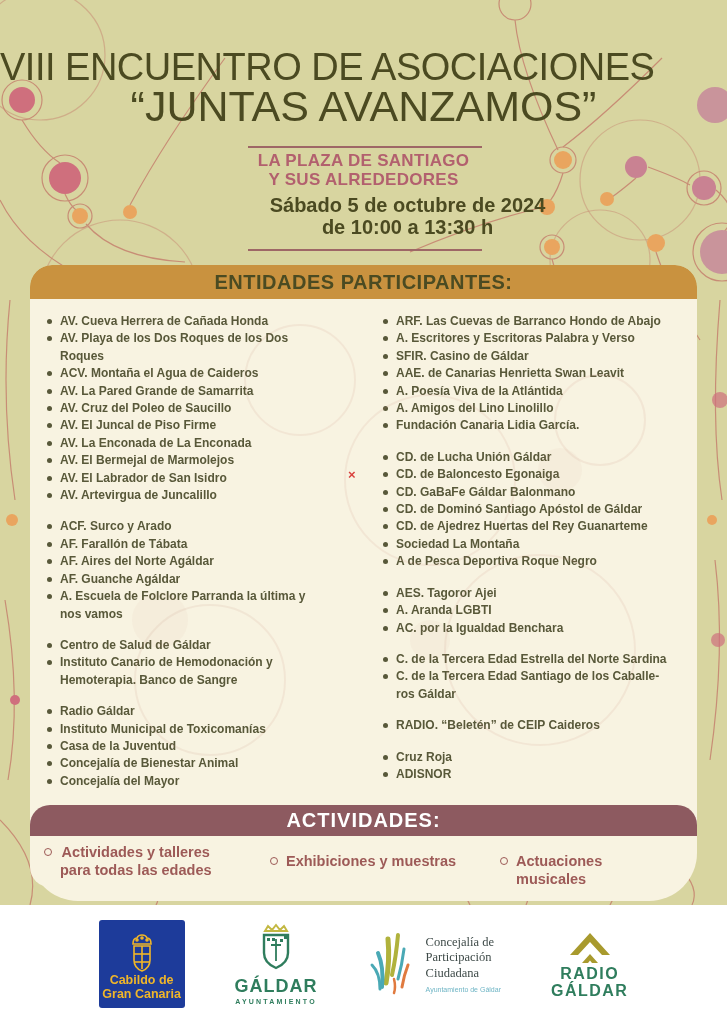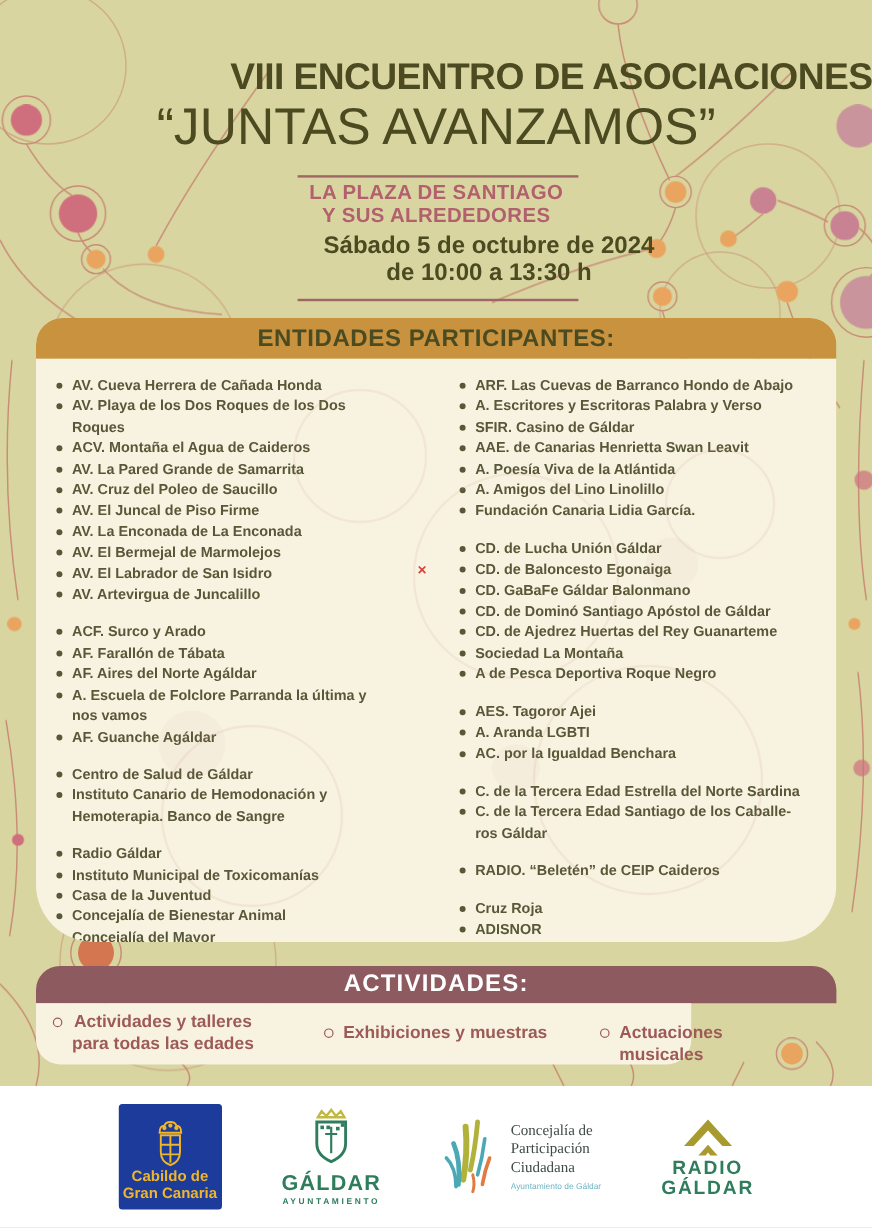--- a/index.html
+++ b/index.html
@@ -7,35 +7,35 @@
     position:relative;width:727px;height:1023px;margin:0 auto;
     background:#d8d5a0;overflow:hidden;
     font-family:"Liberation Sans",sans-serif;
   }
   .bg-svg,.overlay-svg{position:absolute;left:0;top:0;width:727px;height:1023px;pointer-events:none;}
   .bg-svg{z-index:0;}
   .overlay-svg{z-index:2;}
   .content{position:absolute;left:0;top:0;width:727px;height:1023px;z-index:1;}
 
   
-  .title1{position:absolute;top:46px;left:0;width:100%;text-align:right;
-    font-size:31px;font-weight:bold;color:#4b4a21;letter-spacing:-0.5px;}
+  .title1{position:absolute;top:46px;left:0;width:100%;text-align:left;
+    font-size:38px;font-weight:normal;color:#4b4a21;letter-spacing:-0.5px;}
   .title2{position:absolute;top:82px;left:0;width:100%;text-align:center;
     font-size:43px;font-weight:400;color:#4b4a21;letter-spacing:0px;}
   .divider{position:absolute;left:248px;width:234px;height:2px;background:#9e6766;}
   .div1{top:146px;} .div2{top:249px;}
   .loc{position:absolute;left:0;width:100%;text-align:center;
     font-size:17px;font-weight:bold;color:#b2606e;letter-spacing:0.3px;}
   .loc1{top:151px;} .loc2{top:170px;}
   .datel{position:absolute;left:0;width:100%;text-align:center;
     font-size:20px;font-weight:bold;color:#4b4a21;margin-left:44px;}
   .date1{top:194px;} .date2{top:216px;}
 
   
-  .entities-panel{position:absolute;left:30px;top:265px;width:667px;height:520px;
+  .entities-panel{position:absolute;left:30px;top:265px;width:667px;height:636px;
     border-radius:22px 22px 48px 48px;overflow:hidden;}
   .entities-banner{height:34px;background:#c9923f;display:flex;align-items:center;justify-content:center;
     font-size:20px;font-weight:bold;color:#4b4b22;letter-spacing:0.5px;border-radius:22px 22px 0 0;}
   .entities-body{position:absolute;top:34px;left:0;right:0;bottom:0;background:#f8f3e1;}
   .col{position:absolute;top:14px;display:flex;flex-direction:column;gap:14px;}
   .col-left{left:17px;width:280px;}
   .col-right{left:353px;width:288px;}
   .group{display:flex;flex-direction:column;}
   .entity-item{display:flex;font-size:12px;font-weight:bold;color:#585839;line-height:17.4px;}
   .bullet{width:5px;height:5px;border-radius:50%;background:#585839;margin:6px 8px 0 0;flex:none;}
@@ -206,25 +206,25 @@
               <div class="entity-item">
                 <span class="bullet"></span>
                 <span>AF. Farallón de Tábata</span>
               </div>
               <div class="entity-item">
                 <span class="bullet"></span>
                 <span>AF. Aires del Norte Agáldar</span>
               </div>
               <div class="entity-item">
                 <span class="bullet"></span>
+                <span>AF. Guanche Agáldar</span>
+              </div>
+              <div class="entity-item">
+                <span class="bullet"></span>
                 <span>A. Escuela de Folclore Parranda la última y nos vamos</span>
-              </div>
-              <div class="entity-item">
-                <span class="bullet"></span>
-                <span>AF. Guanche Agáldar</span>
               </div>
             </div>
             <div class="group">
               <div class="entity-item">
                 <span class="bullet"></span>
                 <span>Centro de Salud de Gáldar</span>
               </div>
               <div class="entity-item">
                 <span class="bullet"></span>
                 <span>Instituto Canario de Hemodonación y Hemoterapia. Banco de Sangre</span>

